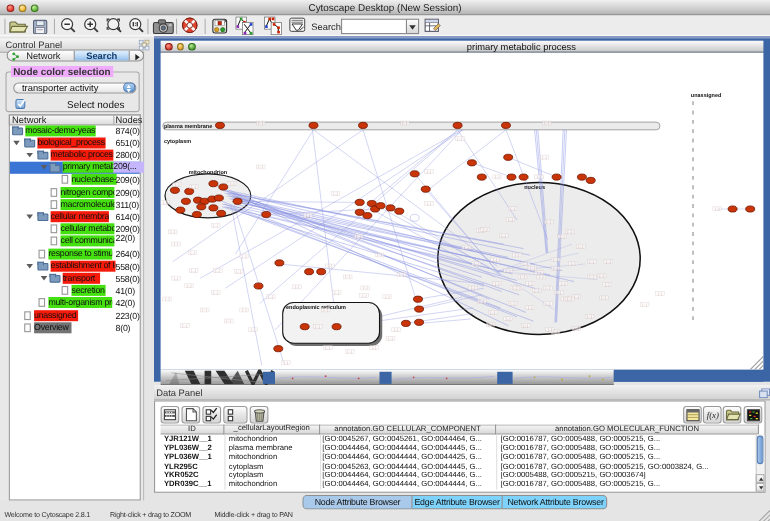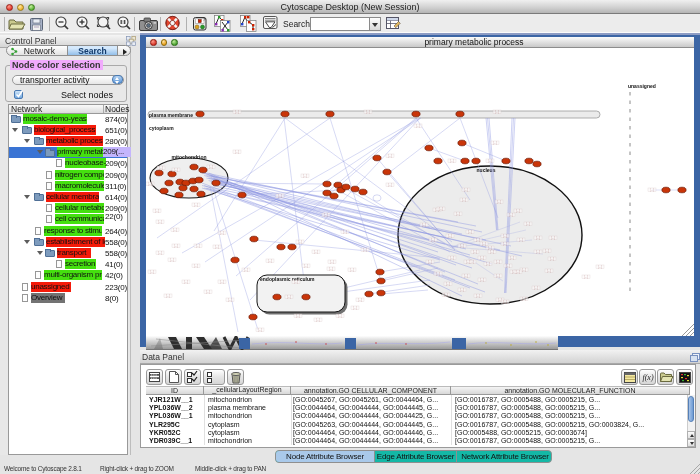--- a/index.html
+++ b/index.html
@@ -976,20 +976,20 @@
 <div class="abs" style="left:687px;top:439px;width:8px;height:8px;background:linear-gradient(#fcfcfc,#e0e0e0);border:1px solid #b0b0b0;"></div>
 <div class="abs" style="left:689.5px;top:442px;width:0;height:0;border-left:2.5px solid transparent;border-right:2.5px solid transparent;border-top:3.5px solid #333;"></div>
 <svg class="abs" style="left:688px;top:462px" width="12" height="12" viewBox="0 0 12 12">
  <g stroke="#a8a8a8" stroke-width="1">
       <line x1="2" y1="12" x2="12" y2="2"></line>
       <line x1="6" y1="12" x2="12" y2="6"></line>
       <line x1="10" y1="12" x2="12" y2="10"></line>
     </g>
 </svg>
 
-<div class="abs" style="left:275px;top:450px;width:277px;height:13px;border:1px solid #8f8f8f;border-radius:4px;background:#14b8a6;overflow:hidden;">
+<div class="abs" style="left:275px;top:450px;width:277px;height:13px;border:1px solid #8f8f8f;border-radius:4px;background:#7dd3fc;overflow:hidden;">
  <div class="abs" style="left:0;top:0;width:99px;height:13px;background:#a9c9ea;border-right:1px solid #8f8f8f;font-size:8px;letter-spacing:-0.2px;line-height:12px;text-align:center;color:#111;">Node Attribute Browser</div>
  <div class="abs" style="left:99px;top:0;width:82px;height:13px;border-right:1px solid #8f8f8f;font-size:8px;letter-spacing:-0.2px;line-height:12px;text-align:center;color:#111;">Edge Attribute Browser</div>
  <div class="abs" style="left:181px;top:0;width:96px;height:13px;font-size:8px;letter-spacing:-0.2px;line-height:12px;text-align:center;color:#111;">Network Attribute Browser</div>
 </div>
 
 <div class="abs" style="left:4px;top:464px;height:10px;line-height:10px;font-size:6.5px;letter-spacing:-0.2px;color:#333;">Welcome to Cytoscape 2.8.1</div>
 <div class="abs" style="left:100px;top:464px;height:10px;line-height:10px;font-size:6.5px;letter-spacing:-0.2px;color:#333;">Right-click + drag to ZOOM</div>
 <div class="abs" style="left:195px;top:464px;height:10px;line-height:10px;font-size:6.5px;letter-spacing:-0.2px;color:#333;">Middle-click + drag to PAN</div>
 </body></html>

